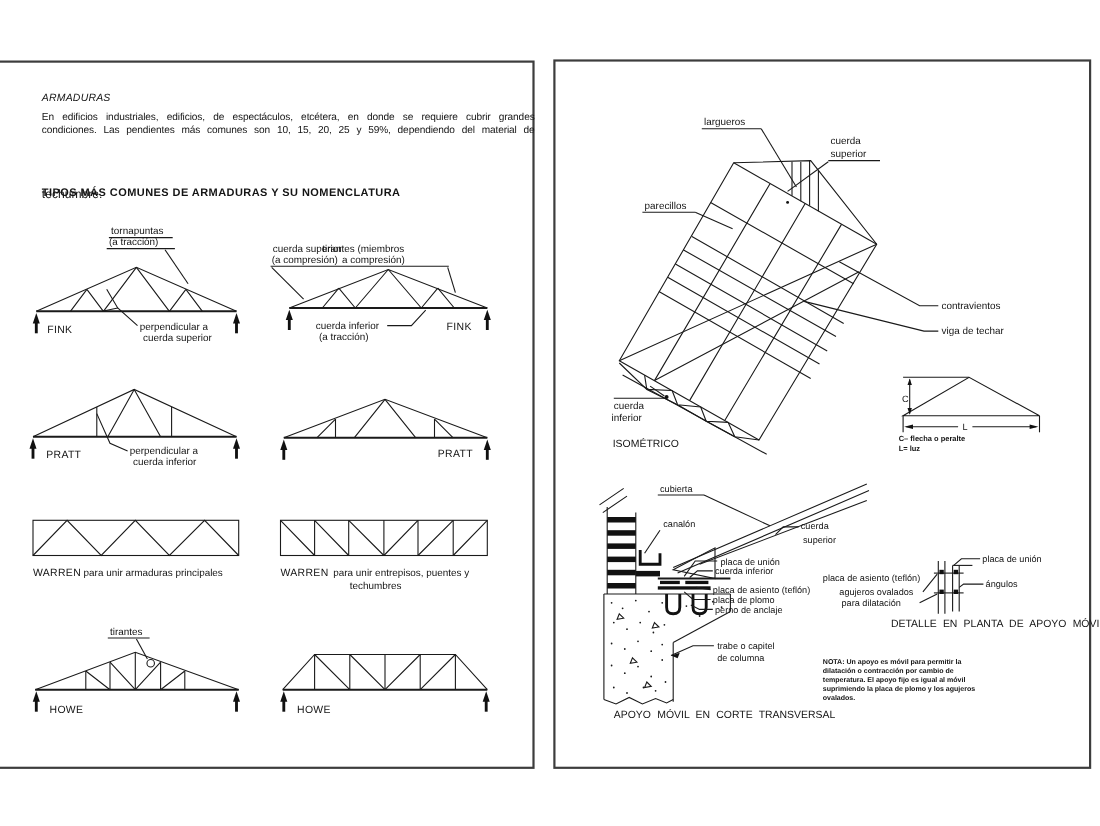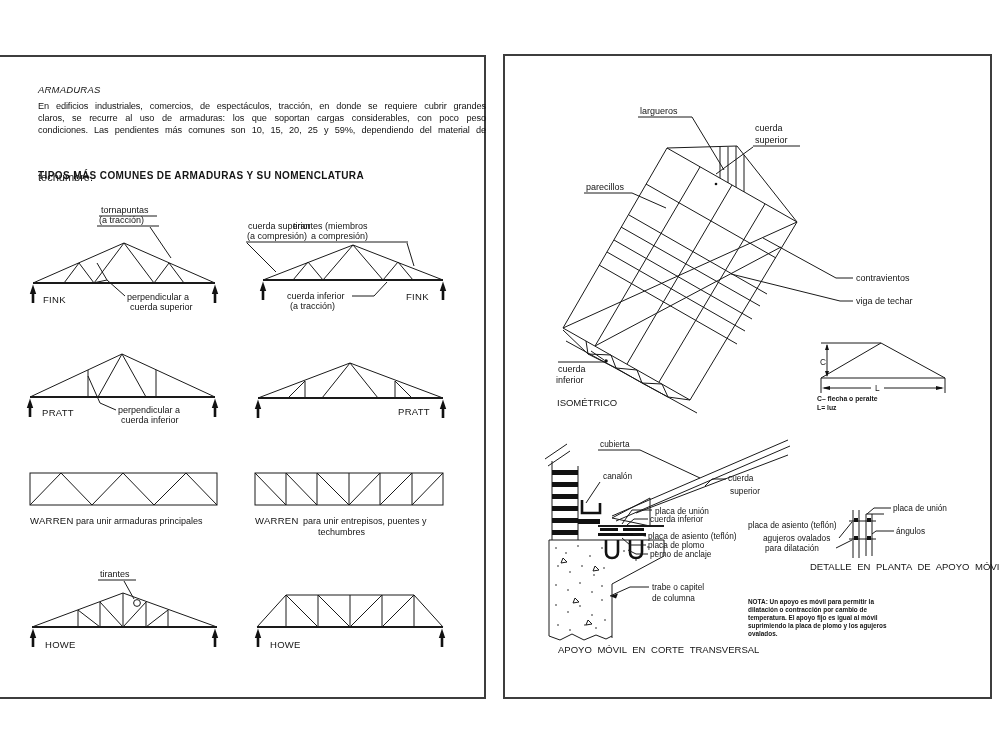--- a/index.html
+++ b/index.html
@@ -27,22 +27,21 @@
   .overlap .head { position:absolute; left:0; top:0; font-size:10px; font-weight:bold; letter-spacing:.4px; }
 </style>
 </head>
 <body>
 
 <div class="panel" style="left:-10px; top:55px; width:496px; height:644px;"></div>
 <div class="panel" style="left:503px; top:54px; width:489px; height:645px;"></div>
 
 <div class="title">ARMADURAS</div>
 <div class="para">
-  <div class="pline">En edificios industriales, comercios, de espectáculos, tracción, en donde se requiere cubrir grandes</div>
-  <div class="pline">claros, se recurre al uso de armaduras: los que soportan cargas considerables, con poco peso</div>
+  <div class="pline">En edificios industriales, edificios, de espectáculos, etcétera, en donde se requiere cubrir grandes</div>
   <div class="pline">condiciones. Las pendientes más comunes son 10, 15, 20, 25 y 59%, dependiendo del material de</div>
 </div>
 <div class="overlap">
   <span class="base">techumbre.</span>
   <span class="head">TIPOS MÁS COMUNES DE ARMADURAS Y SU NOMENCLATURA</span>
 </div>
 
 <svg id="overlay" width="1000" height="751" viewBox="0 0 1000 751">
   <defs>
     <pattern id="dots" width="5" height="5" patternUnits="userSpaceOnUse">

